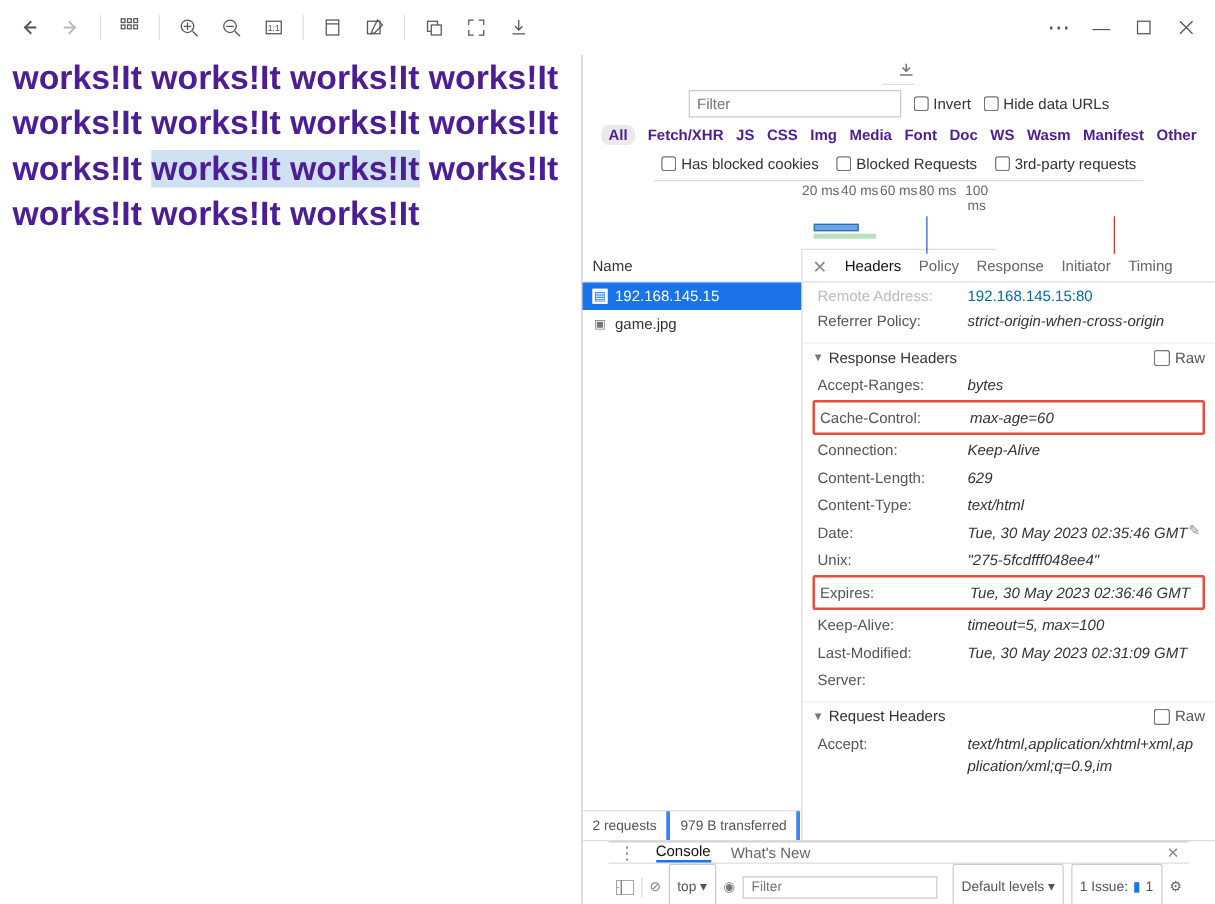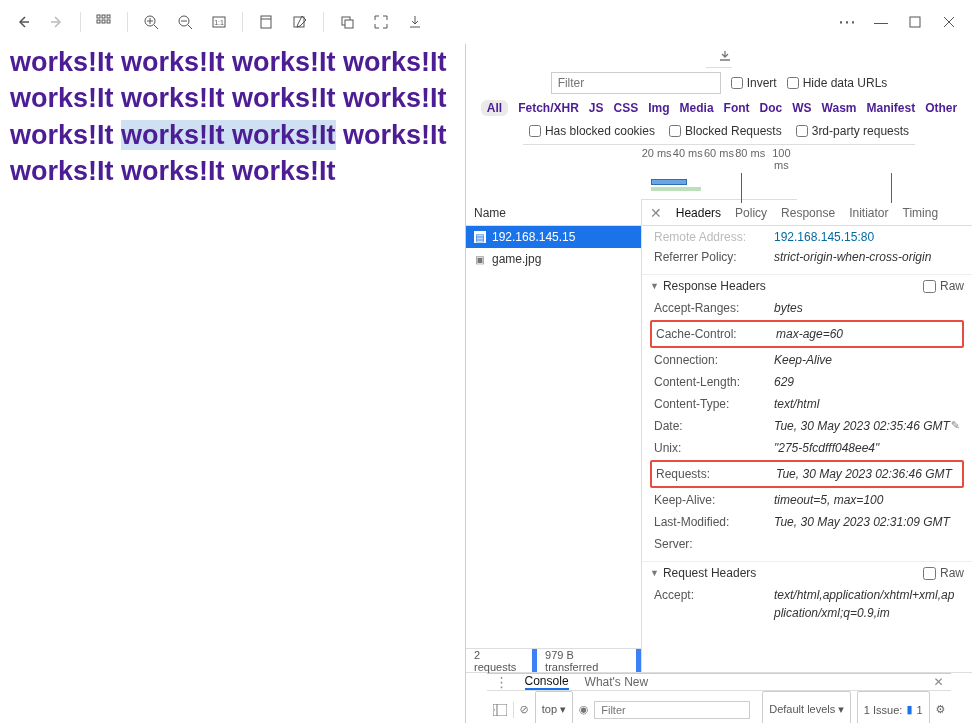--- a/index.html
+++ b/index.html
@@ -51,21 +51,21 @@
 
 .dt-body { flex: 1; display: flex; min-height: 0; border-bottom: 1px solid #ddd; }
 
 
 .req-list { width: 176px; border-right: 1px solid #ddd; display: flex; flex-direction: column; }
 .req-head { height: 26px; border-bottom: 1px solid #ddd; display: flex; align-items: center; padding-left: 8px; color: #333; font-size: 12px; }
 .req-row { height: 22px; display: flex; align-items: center; gap: 6px; padding: 0 8px; font-size: 12px; cursor: pointer; }
 .req-row.sel { background: #1a73e8; color: #fff; }
 .req-icon { width: 12px; height: 12px; display: inline-flex; align-items: center; justify-content: center; font-size: 10px; }
 .req-foot { margin-top: auto; height: 24px; border-top: 1px solid #ddd; display: flex; align-items: center; font-size: 11px; color: #555; }
-.req-foot span { padding: 0 8px; border-right: 5px solid #3b82f6; height: 100%; display: flex; align-items: center; }
+.req-foot span { padding: 0 8px; border-right: 3px solid #3b82f6; height: 100%; display: flex; align-items: center; }
 
 
 .hdr-panel { flex: 1; display: flex; flex-direction: column; min-width: 0; overflow: hidden; }
 .hdr-tabs { height: 26px; border-bottom: 1px solid #ddd; display: flex; align-items: center; gap: 14px; padding: 0 8px; color: #666; font-size: 12px; }
 .hdr-tabs .x { color: #888; cursor: pointer; font-size: 14px; }
 .hdr-tabs .tab { cursor: pointer; }
 .hdr-tabs .tab.active { color: #111; }
 .hdr-scroll { flex: 1; overflow-y: auto; padding: 4px 0 10px; }
 .hdr-line { display: flex; padding: 2px 12px; font-size: 12px; line-height: 1.5; }
 .hdr-line .k { width: 120px; flex-shrink: 0; color: #555; }
@@ -338,21 +338,21 @@
               <span class="v">Tue, 30 May 2023 02:35:46 GMT</span>
               <span class="edit-icon">✎</span>
             </div>
           <div class="hdr-line">
               <span class="k">Unix:</span>
               <span class="v">"275-5fcdfff048ee4"</span>
             </div>
 
           <div class="boxed">
             <div class="hdr-line">
-                <span class="k">Requests:</span>
+                <span class="k">Expires:</span>
                 <span class="v">Tue, 30 May 2023 02:36:46 GMT</span>
               </div>
           </div>
 
           <div class="hdr-line">
               <span class="k">Keep-Alive:</span>
               <span class="v">timeout=5, max=100</span>
             </div>
           <div class="hdr-line">
               <span class="k">Last-Modified:</span>

